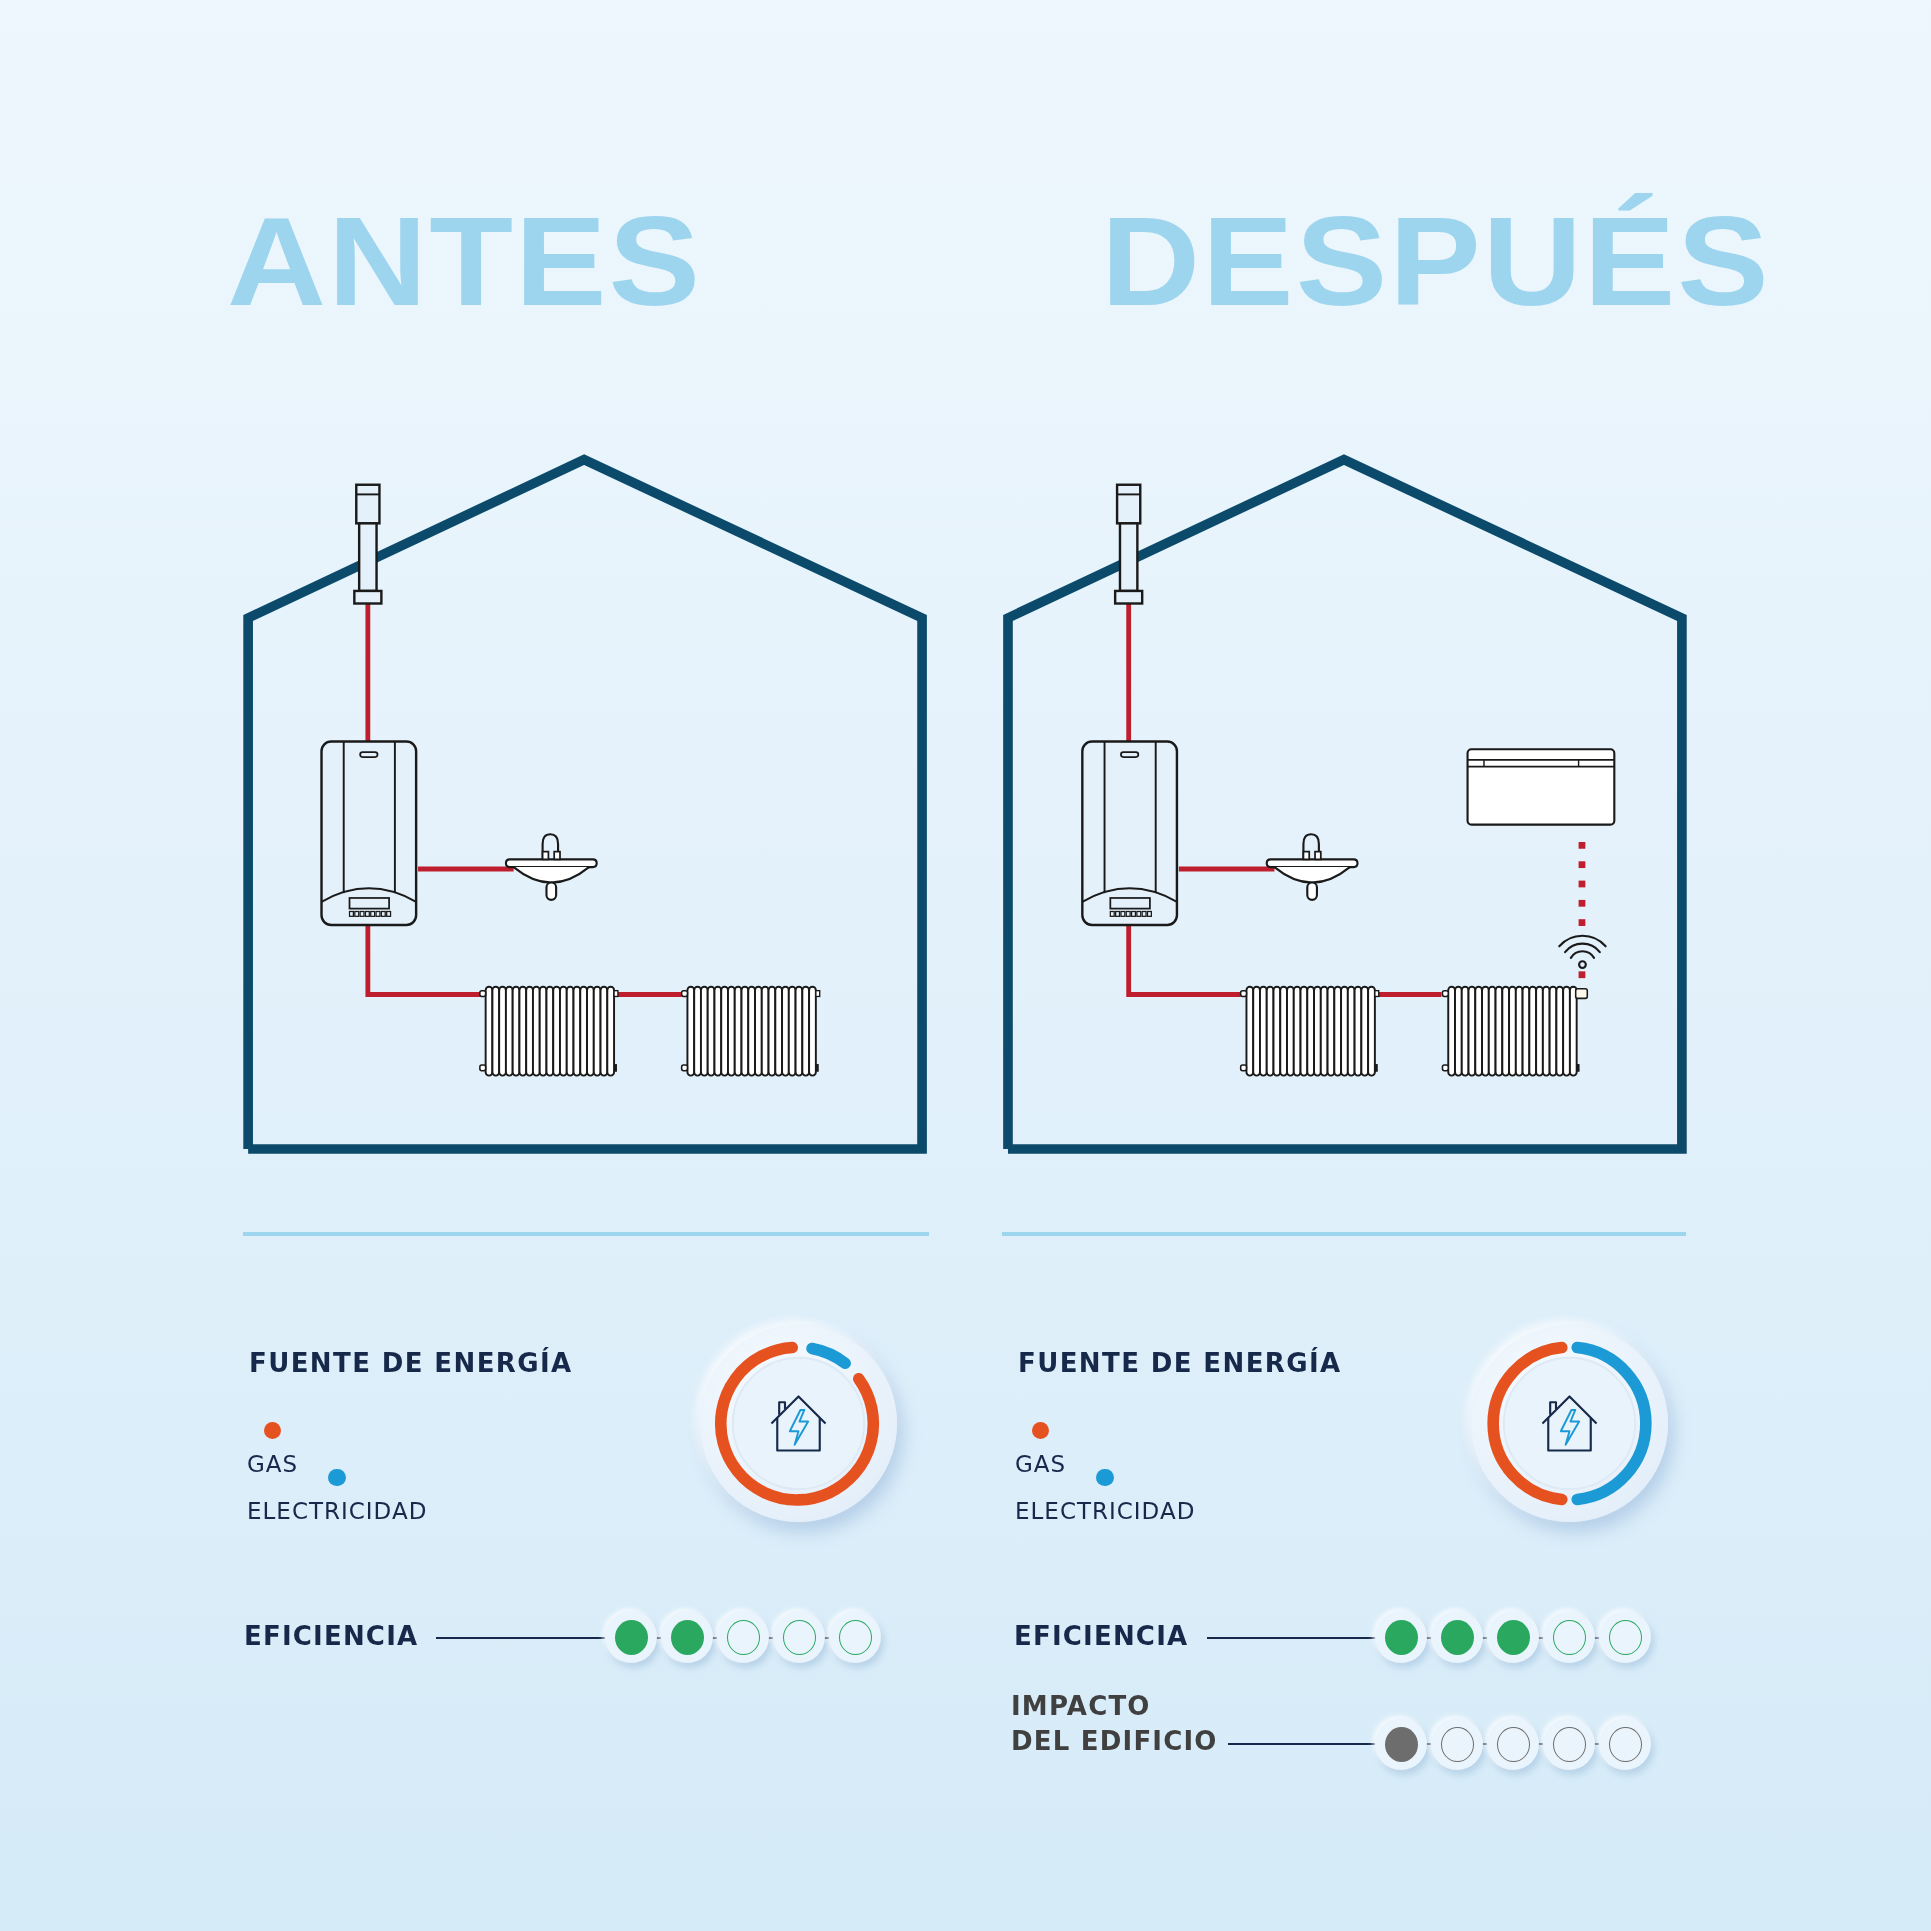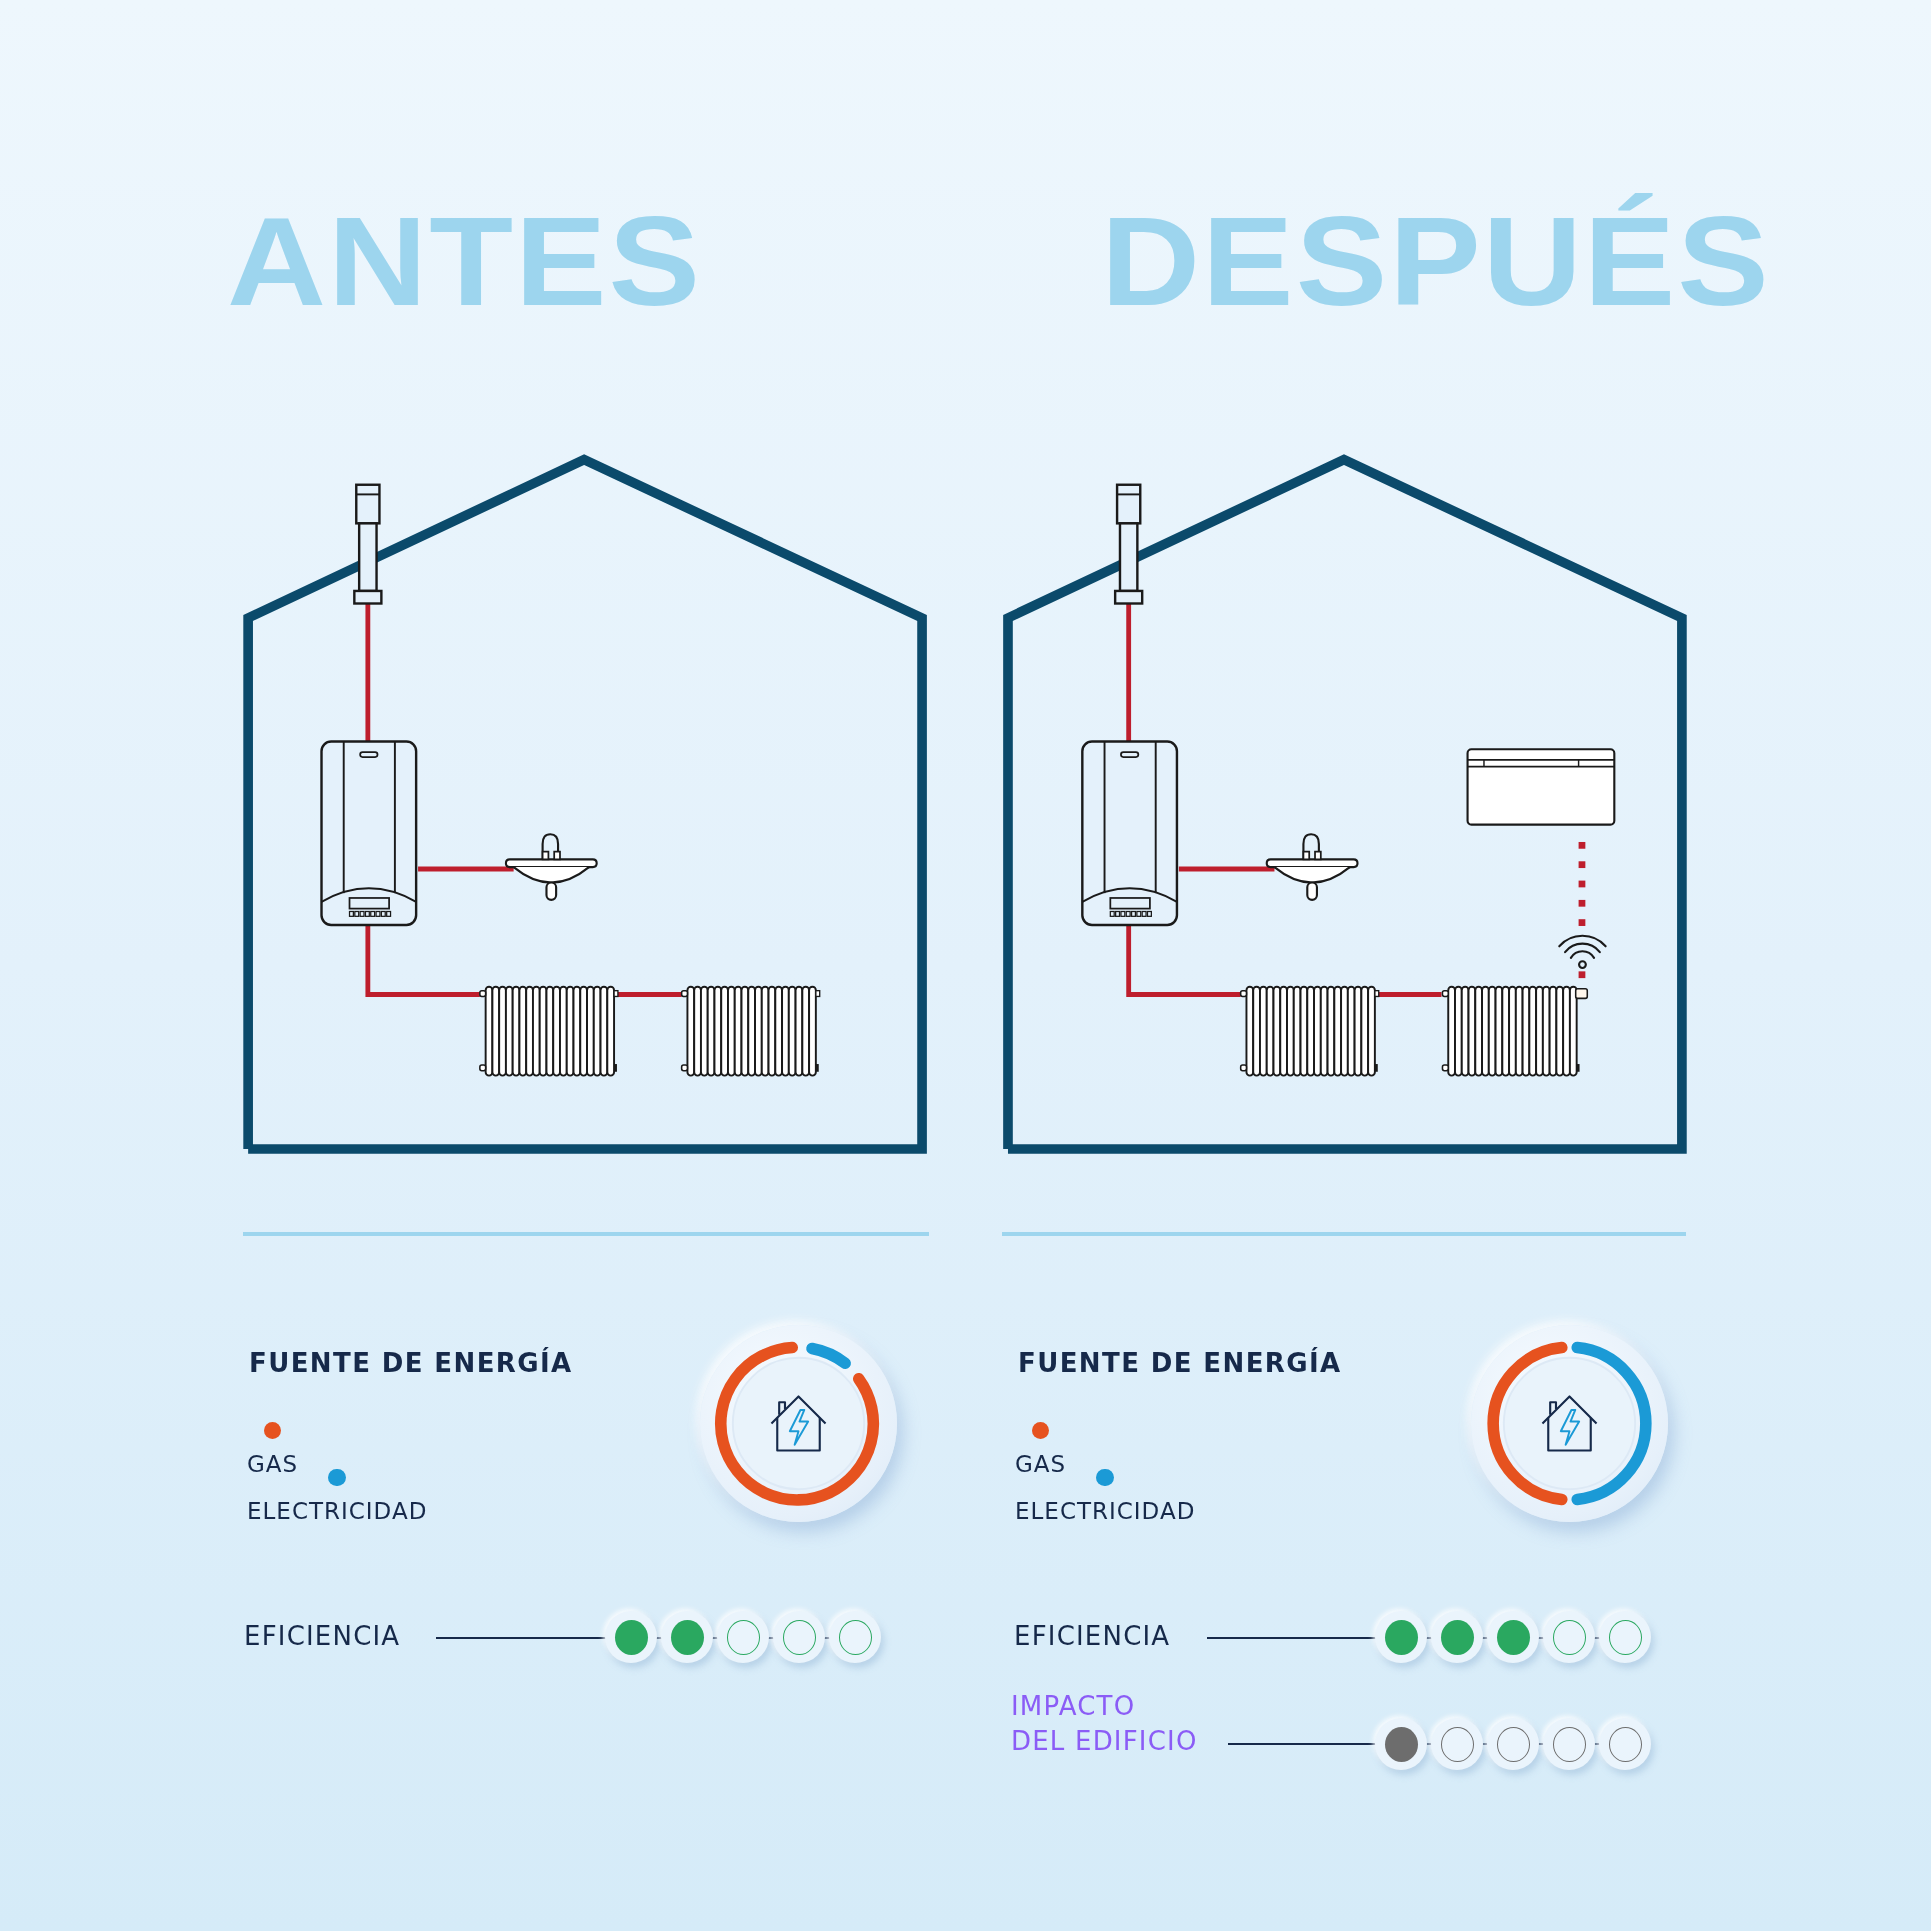--- a/index.html
+++ b/index.html
@@ -6,21 +6,21 @@
   body{width:1931px;height:1931px;position:relative;overflow:hidden;
     background:linear-gradient(180deg,#eef7fd 0%,#e3f1fb 50%,#d5ebf8 100%);
     font-family:"DejaVu Sans","Liberation Sans",sans-serif;}
   .abs{position:absolute;}
   .title{position:absolute;top:198px;font-family:"Liberation Sans",sans-serif;font-weight:700;
     font-size:127px;letter-spacing:1.9px;line-height:1;transform:scaleX(1.08);transform-origin:left top;}
   .divider{position:absolute;height:3.9px;top:1232px;}
   .heading{position:absolute;font-family:"DejaVu Sans",sans-serif;font-weight:700;font-size:26px;letter-spacing:1.4px;}
   .legend-item{position:absolute;display:flex;align-items:center;gap:11.6px;font-size:23px;letter-spacing:1px;flex-direction:column;}
   .legend-dot{width:17.4px;height:17.4px;border-radius:50%;display:inline-block;}
-  .rating-label{position:absolute;font-family:"DejaVu Sans",sans-serif;font-weight:400;font-size:26px;letter-spacing:1.2px;line-height:35px;}
+  .rating-label{position:absolute;font-family:"DejaVu Sans",sans-serif;font-weight:700;font-size:26px;letter-spacing:1.2px;line-height:35px;}
   .rating-line{position:absolute;height:1.9px;}
   .dot-wrap{position:absolute;width:52px;height:52px;border-radius:50%;
     background:#eaf4fc;box-shadow:2.9px 4.8px 7.7px rgba(120,160,200,0.35),-1.9px -1.9px 4.8px rgba(255,255,255,0.9);}
   .dot{position:absolute;left:9.7px;top:8.7px;width:33px;height:35px;border-radius:50%;box-sizing:border-box;}
   .donut-wrap{position:absolute;width:197px;height:197px;border-radius:50%;
     background:radial-gradient(circle at 40% 35%,#f6fbff 0%,#e6f0fa 70%,#d9e7f5 100%);
     box-shadow:5.8px 9.7px 17.4px rgba(110,150,200,0.35),-3.9px -3.9px 9.7px rgba(255,255,255,0.9);}
 </style>
 </head>
 <body>
@@ -244,21 +244,21 @@
     </div>
   <div class="dot-wrap" style="left:1543px;top:1611px;">
       <div class="dot" style="border:1px solid #2aa860;"></div>
     </div>
   <div class="dot-wrap" style="left:1599px;top:1611px;">
       <div class="dot" style="border:1px solid #2aa860;"></div>
     </div>
 </div>
 
 <div>
-  <div class="rating-label" style="left:1011px;top:1689px;color:#8b5cf6;">
+  <div class="rating-label" style="left:1011px;top:1689px;color:#404040;">
     <div>IMPACTO</div>
     <div>DEL EDIFICIO</div>
   </div>
   <div class="rating-line" style="left:1228px;top:1743px;width:396px;background:#16294a;"></div>
   <div class="dot-wrap" style="left:1375px;top:1718px;">
       <div class="dot" style="background:#6d6d6d;"></div>
     </div>
   <div class="dot-wrap" style="left:1431px;top:1718px;">
       <div class="dot" style="border:1px solid #6d6d6d;"></div>
     </div>

